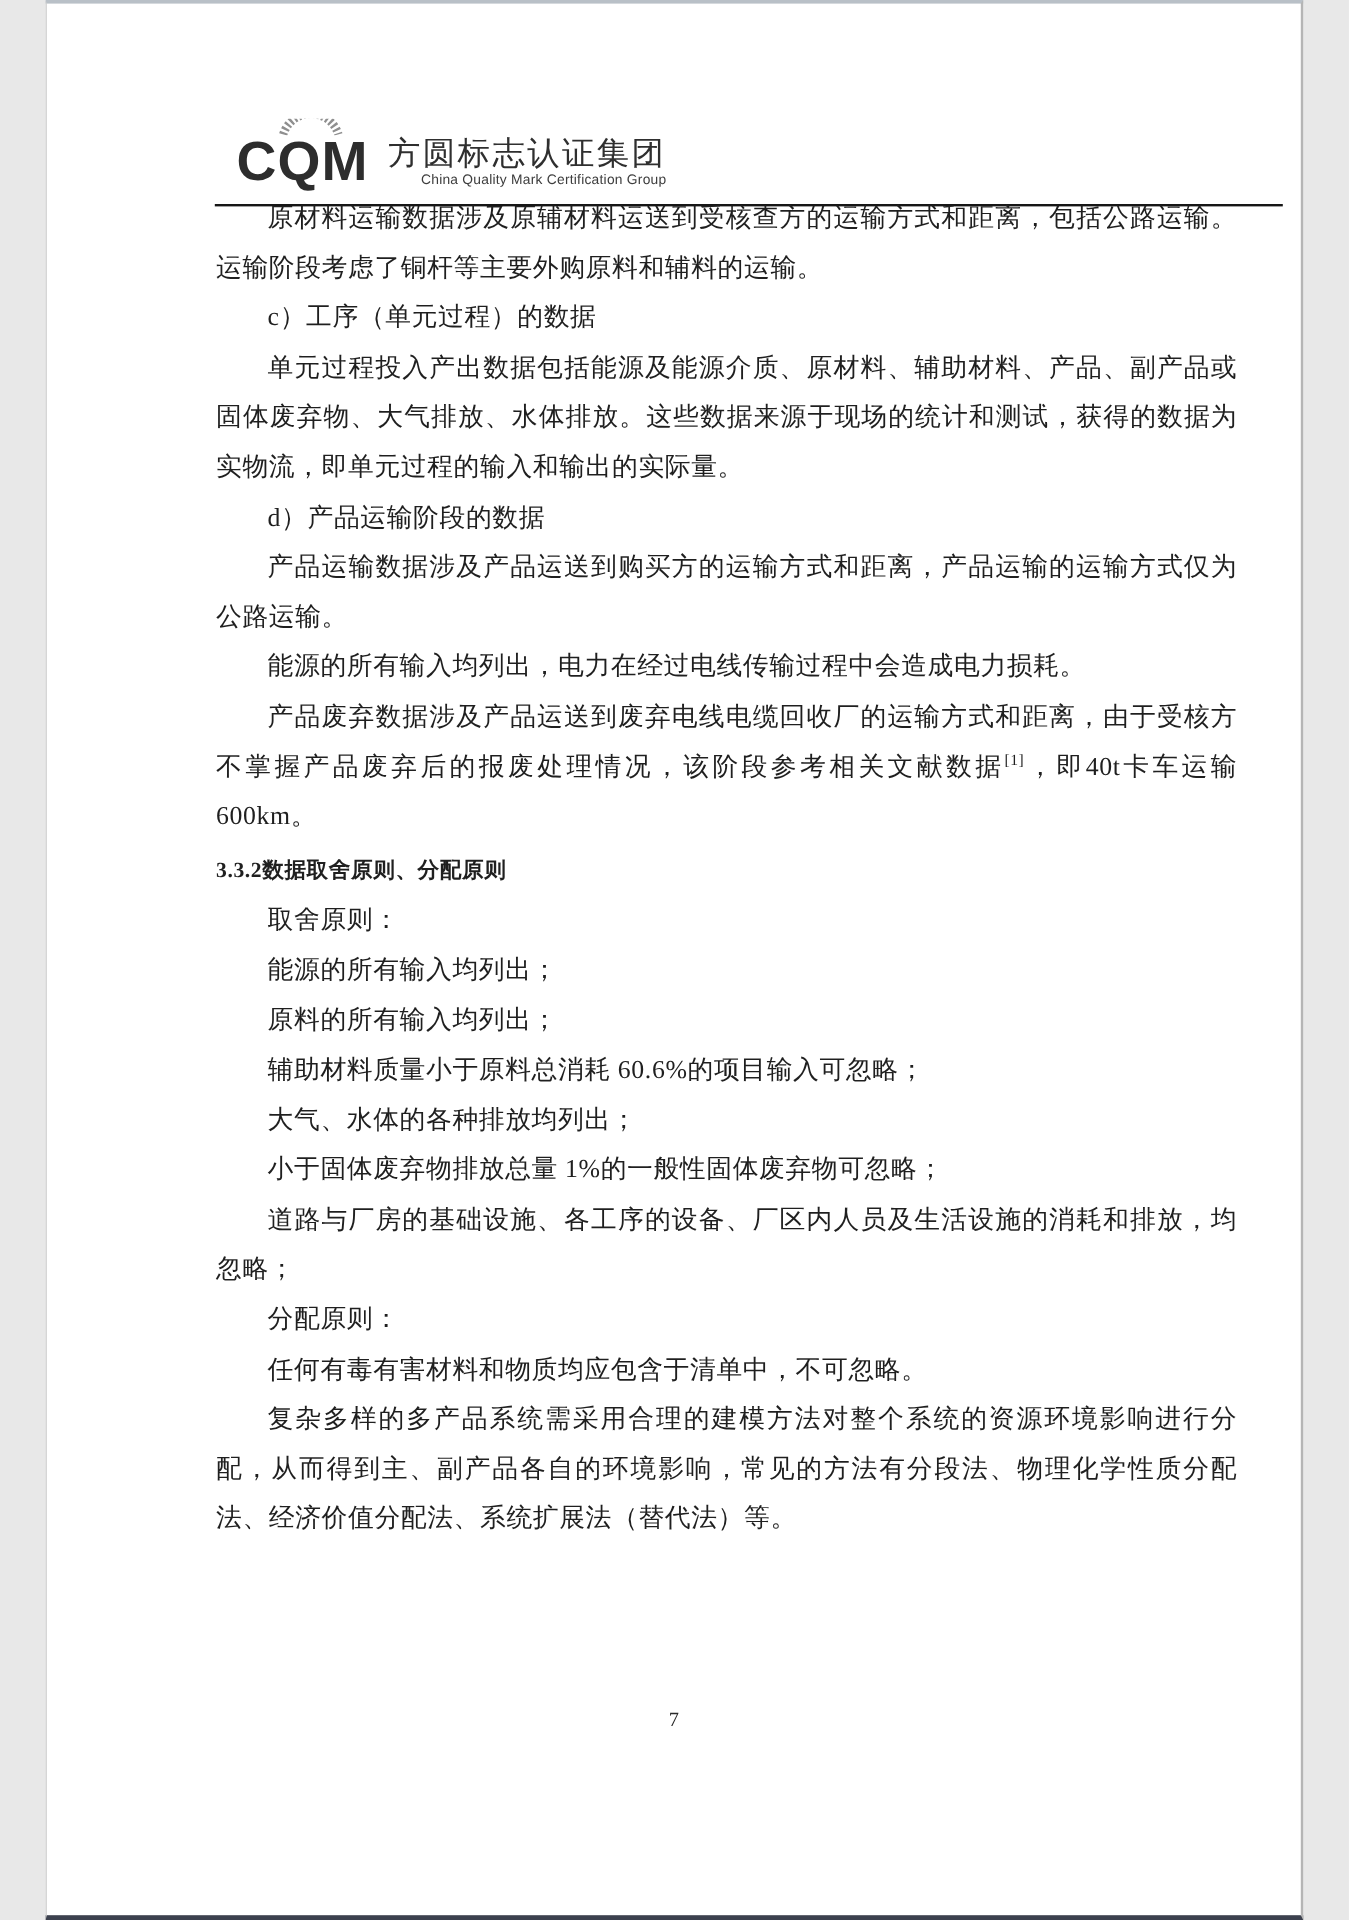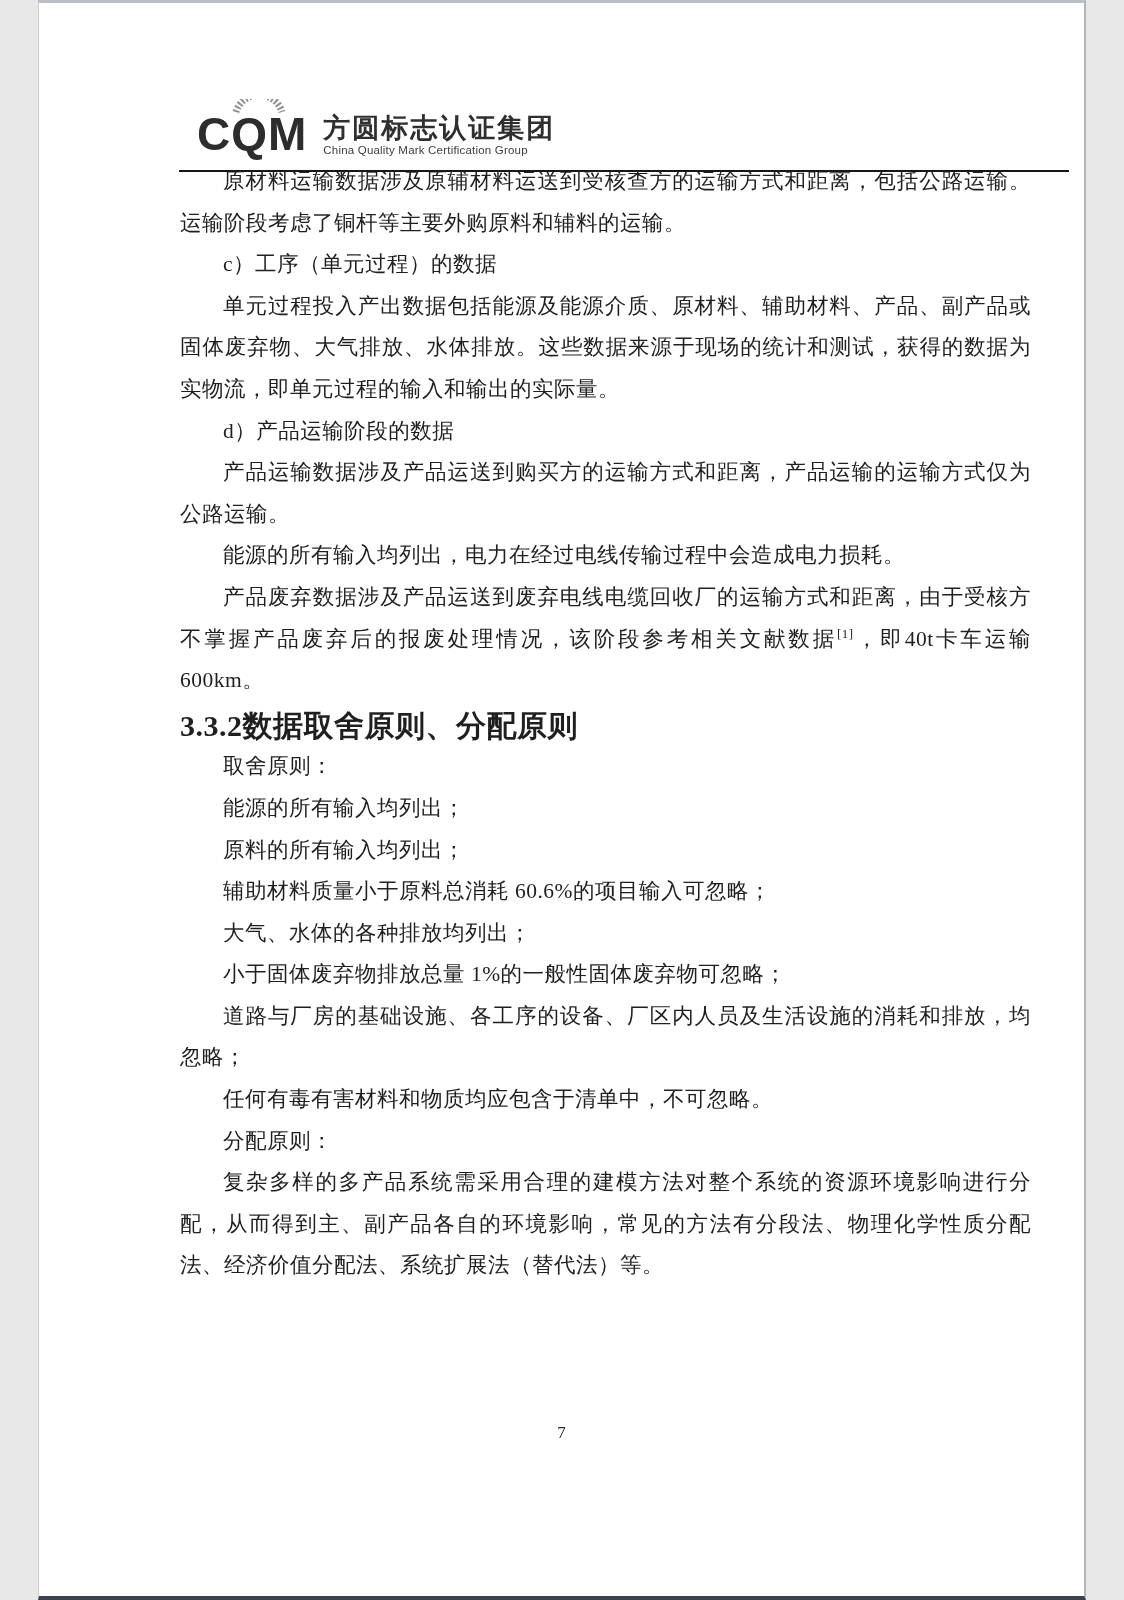--- a/index.html
+++ b/index.html
@@ -27,32 +27,33 @@
     font-family: "Liberation Sans", "DejaVu Sans", sans-serif;
     font-weight: 800;
     font-size: 46px;
     line-height: 46px;
     letter-spacing: 1px;
     color: #2d2d2d;
   }
   .logo-names { margin-left: 16px; padding-top: 14px; }
   .logo-cn {
     font-family: "Liberation Sans", "DejaVu Sans", sans-serif;
-    font-weight: 700;
+    font-weight: 400;
     font-size: 27px;
     line-height: 30px;
     color: #2f2f2f;
     letter-spacing: 2px;
   }
   .logo-en {
     font-family: "Liberation Sans", "DejaVu Sans", sans-serif;
     font-size: 11.5px;
     line-height: 14px;
     color: #3d3d3d;
     letter-spacing: 0.2px;
+    text-align: right;
   }
   .header-rule {
     position: absolute;
     left: 140px; top: 167px;
     width: 890px; height: 2px;
     background: #161616;
   }
 
   
   .content {
@@ -63,21 +64,21 @@
   .content p, .content h3 {
     margin: 0;
     font-size: 21.5px;
     line-height: 41.6px;
     text-align: justify;
     letter-spacing: 0.5px;
   }
   .content p.body { text-indent: 2em; }
   .content h3.heading {
     font-weight: 700;
-    font-size: 30px;
+    font-size: 18px;
     text-indent: 0;
     margin-top: 3px;
     letter-spacing: 0.5px;
   }
   sup.footnote-ref { font-size: 13px; line-height: 0; }
 
   
   .footer {
     position: absolute;
     left: 0; top: 1420px;
@@ -134,22 +135,22 @@
     <p class="body">能源的所有输入均列出，电力在经过电线传输过程中会造成电力损耗。</p>
     <p class="body"><span>产品废弃数据涉及产品运送到废弃电线电缆回收厂的运输方式和距离，由于受核方不掌握产品废弃后的报废处理情况，该阶段参考相关文献数据</span><sup class="footnote-ref">[1]</sup><span>，即40t卡车运输600km。</span></p>
     <h3 class="heading">3.3.2数据取舍原则、分配原则</h3>
     <p class="body">取舍原则：</p>
     <p class="body">能源的所有输入均列出；</p>
     <p class="body">原料的所有输入均列出；</p>
     <p class="body">辅助材料质量小于原料总消耗 60.6%的项目输入可忽略；</p>
     <p class="body">大气、水体的各种排放均列出；</p>
     <p class="body">小于固体废弃物排放总量 1%的一般性固体废弃物可忽略；</p>
     <p class="body">道路与厂房的基础设施、各工序的设备、厂区内人员及生活设施的消耗和排放，均忽略；</p>
+    <p class="body">分配原则：</p>
     <p class="body">任何有毒有害材料和物质均应包含于清单中，不可忽略。</p>
-    <p class="body">分配原则：</p>
     <p class="body">复杂多样的多产品系统需采用合理的建模方法对整个系统的资源环境影响进行分配，从而得到主、副产品各自的环境影响，常见的方法有分段法、物理化学性质分配法、经济价值分配法、系统扩展法（替代法）等。</p>
   </main>
 
   <div>
     <div class="seal-arc"></div>
     <div class="seal-dot d1"></div>
     <div class="seal-dot d2"></div>
     <div class="seal-dot d3"></div>
     <div class="seal-dot d4"></div>
     <div class="seal-dot d5"></div>

